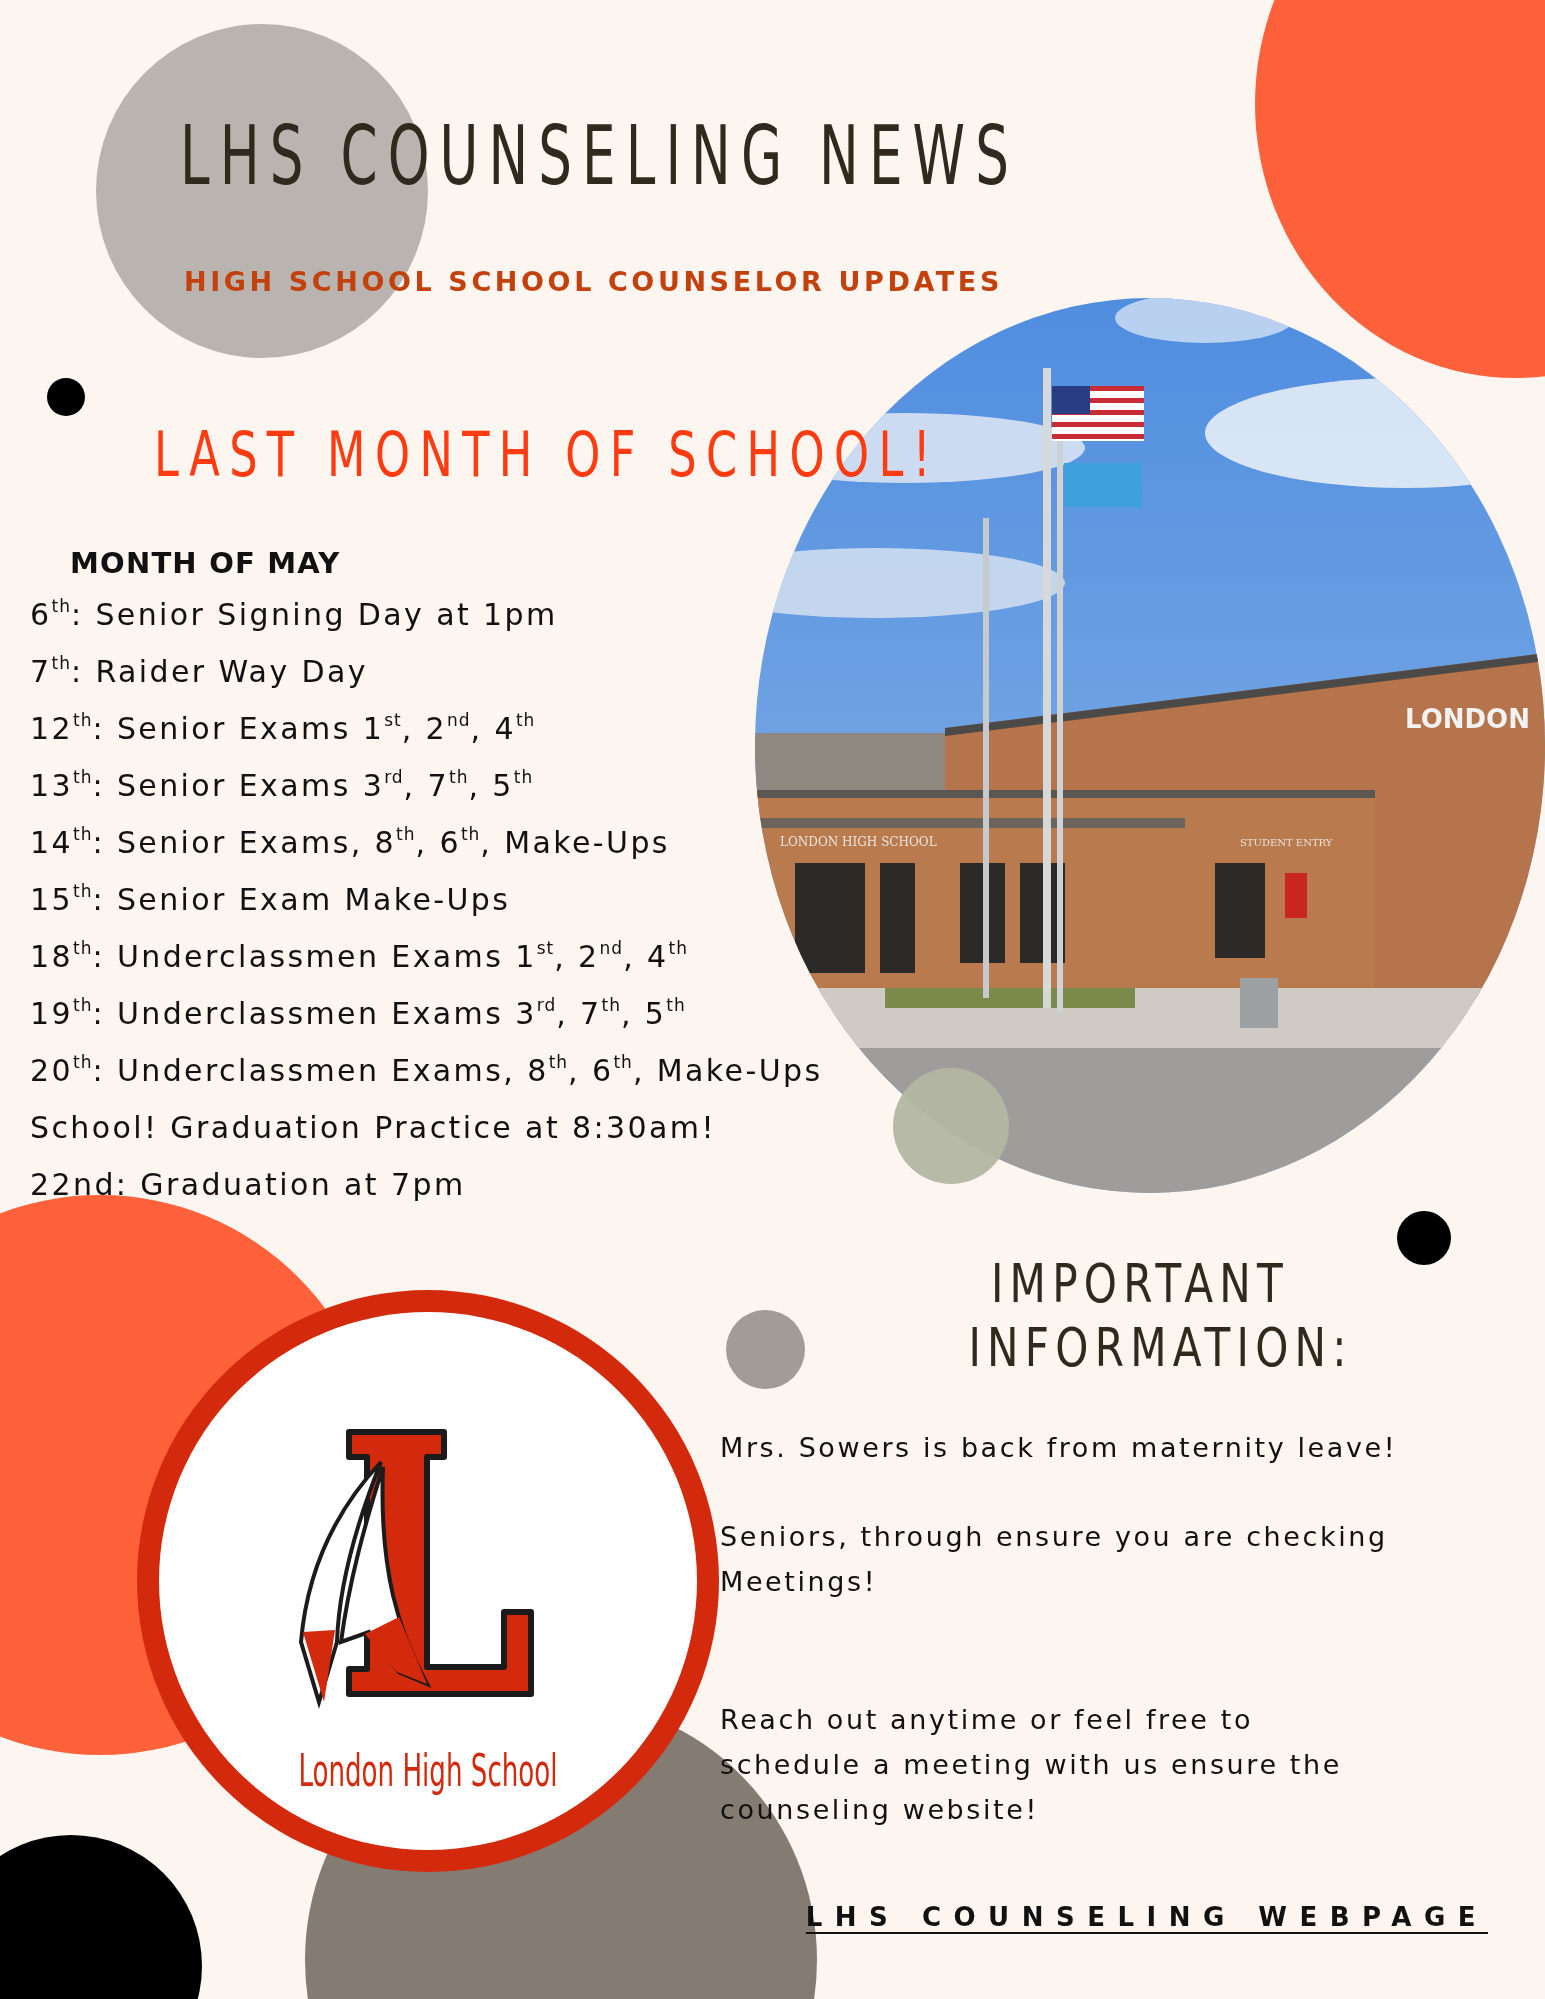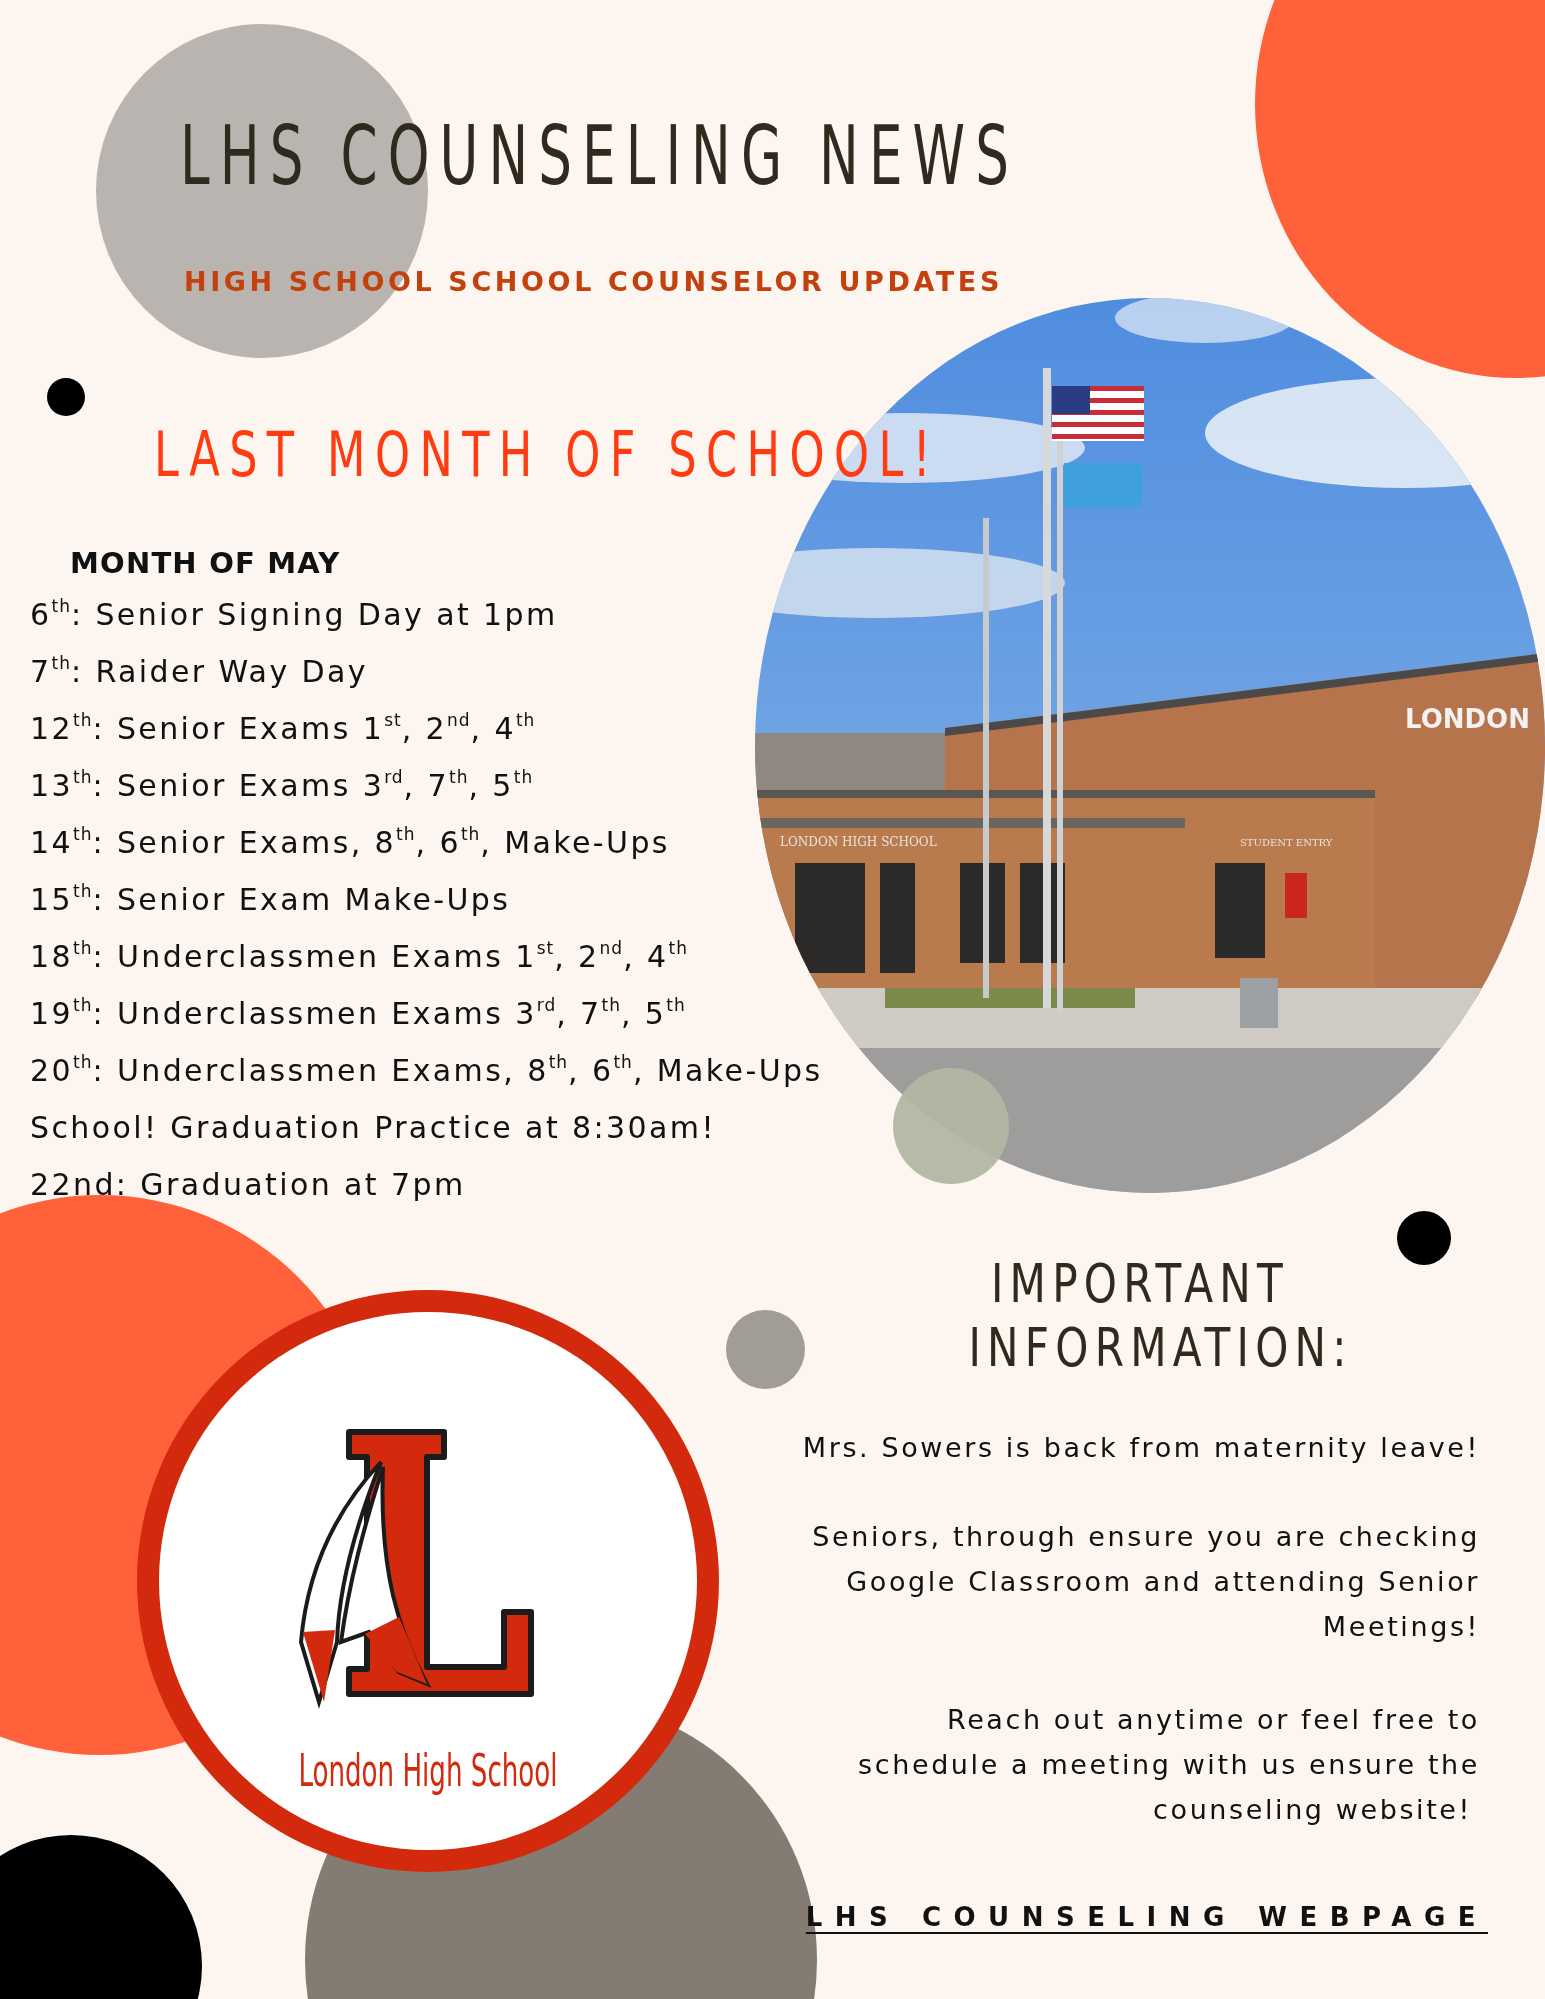--- a/index.html
+++ b/index.html
@@ -6,21 +6,21 @@
   body { width:1545px; height:1999px; position:relative; overflow:hidden; background:#fdf5ef; font-family:"DejaVu Sans", sans-serif; }
   .circle { position:absolute; border-radius:50%; }
   .title { position:absolute; left:180px; top:108px; font-family:"DejaVu Sans Condensed","DejaVu Sans", sans-serif; font-size:82px; letter-spacing:14px; color:#2e2a1e; font-weight:normal; transform:scaleX(0.72); transform-origin:left top; white-space:nowrap; }
   .subtitle { position:absolute; left:184px; top:266px; font-family:"DejaVu Sans", sans-serif; font-weight:bold; font-size:27px; letter-spacing:3.6px; color:#c2410c; white-space:nowrap;text-align:right; }
   .section-title { position:absolute; left:154px; top:418px; font-family:"DejaVu Sans", sans-serif; font-size:62px; letter-spacing:13px; color:#ff3c11; transform:scaleX(0.72); transform-origin:left top; white-space:nowrap; }
   .month { position:absolute; left:70px; top:514px; font-family:"DejaVu Sans", sans-serif; font-weight:bold; font-size:29px; letter-spacing:1.2px; color:#111;margin-top:32px; }
   .events { position:absolute; left:30px; top:586px; margin:0; padding:0; list-style:none; }
   .events li { font-family:"DejaVu Sans", sans-serif; font-size:30px; letter-spacing:2.4px; color:#111; line-height:57px; white-space:nowrap; }
   .events sup { font-size:17px; letter-spacing:1px; vertical-align:13px; line-height:0;text-align:center; }
   .important { position:absolute; left:920px; top:1252px; width:440px; text-align:center; font-family:"DejaVu Sans", sans-serif; font-size:54px; letter-spacing:8px; color:#2e2a1e; line-height:64px; transform:scaleX(0.78); transform-origin:center top; }
-  .info { position:absolute; right:65px; width:760px; text-align:right; font-family:"DejaVu Sans", sans-serif; font-size:27px; letter-spacing:2.6px; color:#111; line-height:45px; }
+  .info { position:absolute; right:65px; width:760px; font-family:"DejaVu Sans", sans-serif; font-size:27px; letter-spacing:2.6px; color:#111; line-height:45px; }
   .weblink { position:absolute; right:57px; top:1902px; font-family:"DejaVu Sans", sans-serif; font-weight:bold; font-size:26px; letter-spacing:12.5px; color:#111; text-decoration:underline; text-underline-offset:6px; white-space:nowrap; cursor:pointer;margin-left:39px; }
   .photo { position:absolute; left:755px; top:298px; width:790px; height:895px; border-radius:50%; overflow:hidden; }
   .logo-ring { position:absolute; left:137px; top:1290px; width:582px; height:582px; border-radius:50%; background:#d32a0d; }
   .logo-inner { position:absolute; left:22px; top:22px; width:538px; height:538px; border-radius:50%; background:#fff; }
   .logo-text { position:absolute; left:0; right:0; top:433px; text-align:center; font-family:"DejaVu Sans Condensed","DejaVu Sans", sans-serif; font-size:44px; color:#d32a0d; transform:scaleX(0.66); transform-origin:center top; white-space:nowrap; }
 </style>
 </head>
 <body>
 
 <div class="circle" style="left:96px;top:24px;width:332px;height:334px;background:#bab4b1;"></div>
@@ -118,21 +118,20 @@
 
 <div class="important">
   <div>IMPORTANT</div>
   <div>INFORMATION:</div>
 </div>
 <div class="info" style="top:1425px;">
   <div>Mrs. Sowers is back from maternity leave!</div>
 </div>
 <div class="info" style="top:1514px;">
   <div>Seniors, through ensure you are checking</div>
-  <div>Google Classroom and attending Senior</div>
   <div>Meetings!</div>
 </div>
 <div class="info" style="top:1697px;">
   <div>Reach out anytime or feel free to</div>
   <div>schedule a meeting with us ensure the</div>
   <div style="margin-right:8px;">counseling website!</div>
 </div>
 <a class="weblink">LHS COUNSELING WEBPAGE</a>
 
 </body></html>

